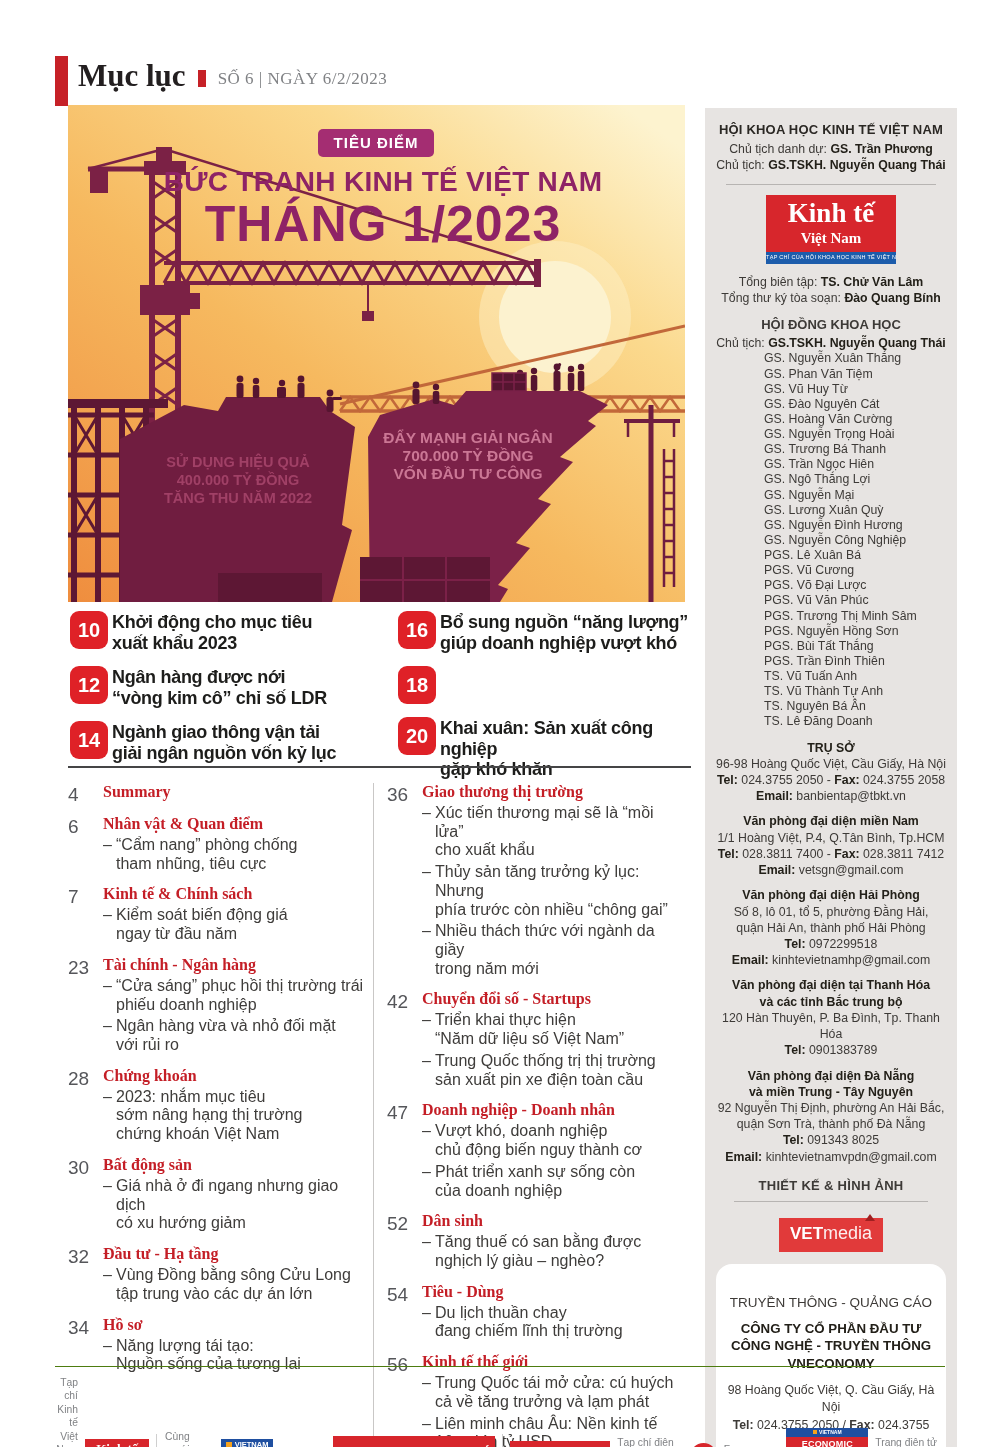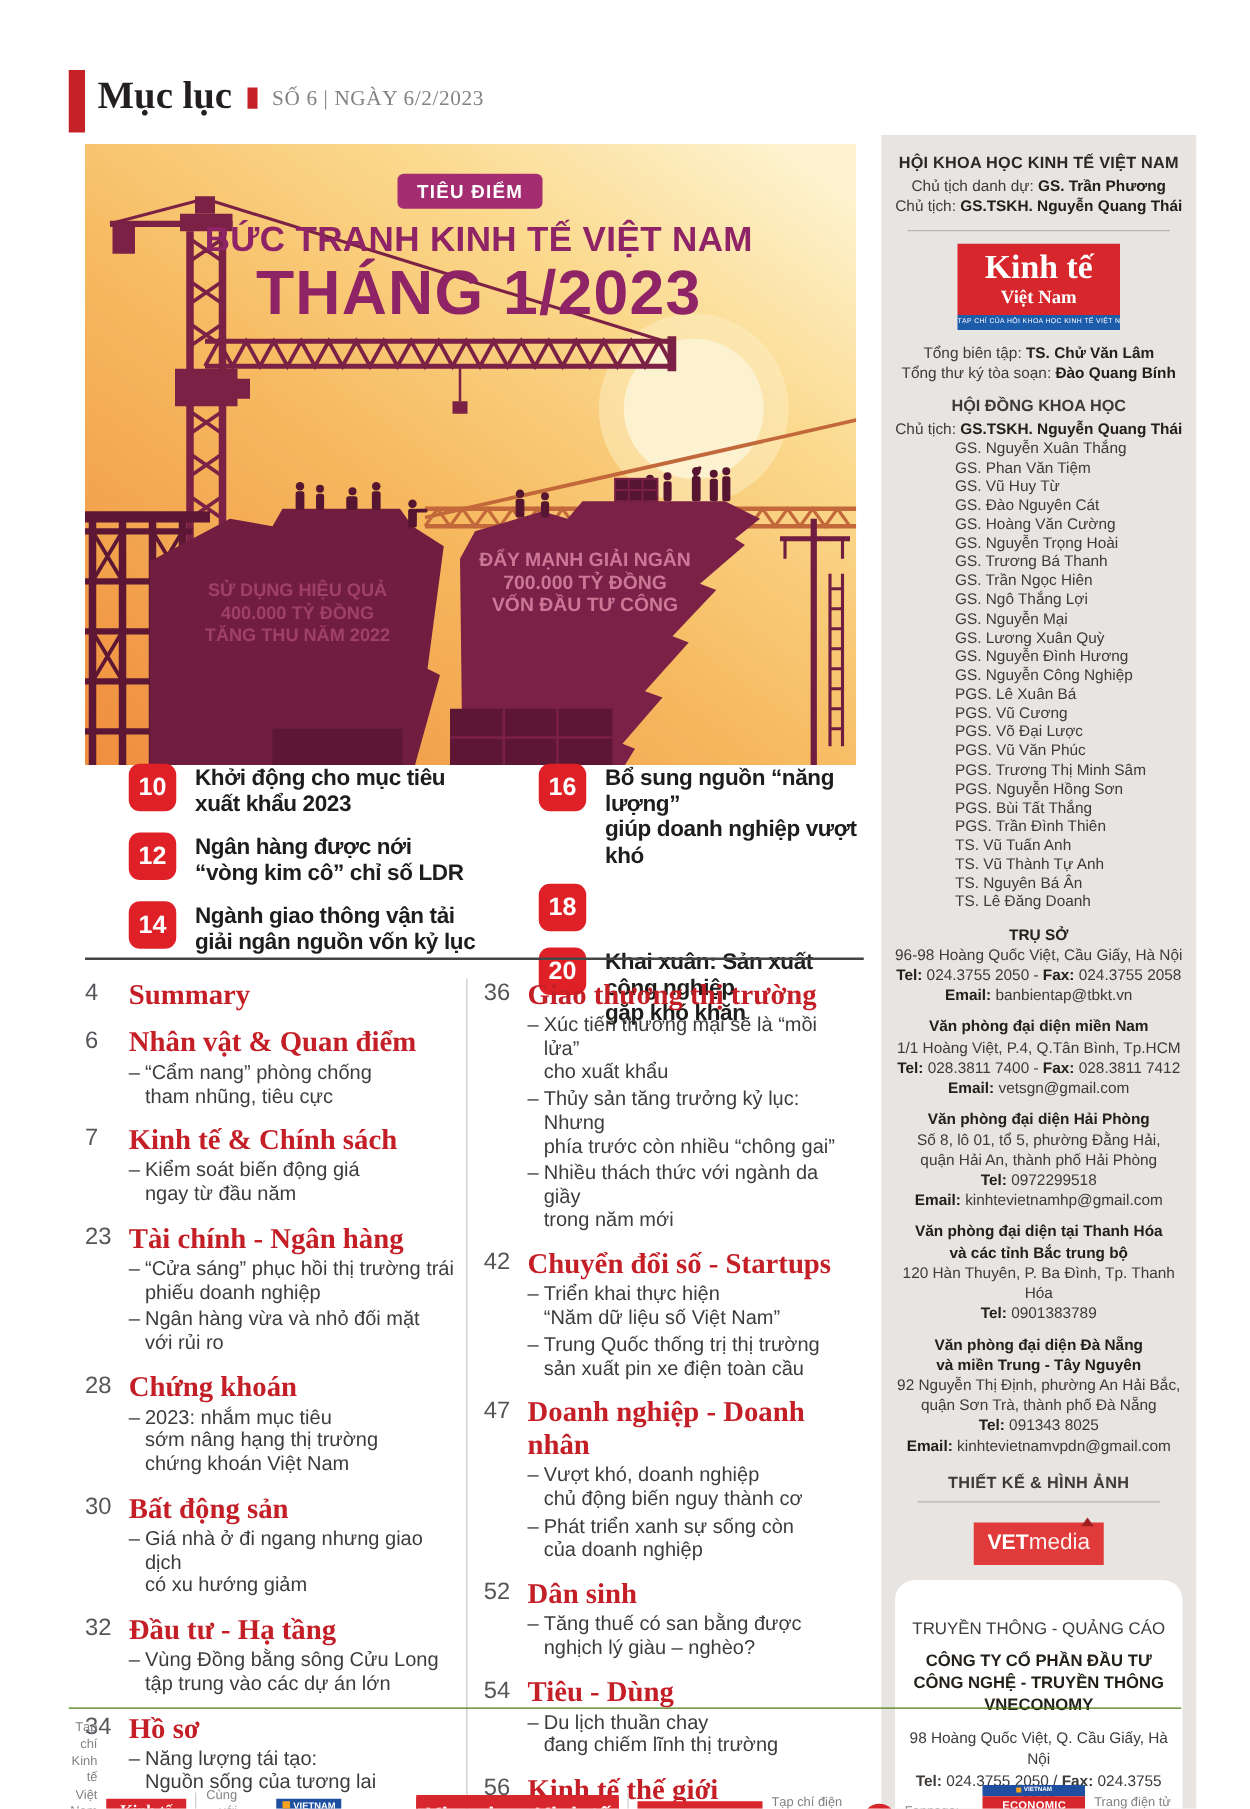--- a/index.html
+++ b/index.html
@@ -5,38 +5,38 @@
   html,body{margin:0;padding:0;background:#fff;}
   .page{position:relative;width:1000px;height:1447px;background:#fff;overflow:hidden;
         font-family:"Liberation Sans","DejaVu Sans",sans-serif;color:#262421;}
   
   .redbar{position:absolute;left:55px;top:56px;width:13px;height:50px;background:#c62127;}
   .hrow{position:absolute;left:78px;top:58px;display:flex;align-items:center;gap:12px;}
   .htitle{font-family:"Liberation Serif","DejaVu Serif",serif;font-weight:bold;font-size:31px;color:#231f20;}
   .hsq{width:8px;height:17px;background:#c62127;margin-top:4px;}
   .hissue{font-family:"Liberation Serif","DejaVu Serif",serif;font-size:17px;color:#808285;letter-spacing:.5px;margin-top:5px;}
   
-  .hero{position:absolute;left:68px;top:115px;width:617px;height:497px;}
+  .hero{position:absolute;left:68px;top:105px;width:617px;height:497px;}
   .hero svg text{font-family:"Liberation Sans","DejaVu Sans",sans-serif;}
   
   .fcol{position:absolute;width:325px;}
   #feat-left{left:70px;top:611px;}
   #feat-right{left:398px;top:611px;width:295px;}
-  .feat{display:flex;gap:15px;margin-bottom:13px;align-items:flex-start;margin-left:33px;}
+  .feat{display:flex;gap:4px;margin-bottom:13px;align-items:flex-start;}
   .fnum{flex:none;width:38px;height:38px;border-radius:9px;background:#df2127;color:#fff;
         font-weight:bold;font-size:20px;line-height:38px;text-align:center;}
   .ftext{font-weight:bold;font-size:18px;line-height:1.14;color:#1d1d1b;letter-spacing:-.3px;padding-top:1px;}
   
   .toprule{position:absolute;left:68px;top:766px;width:623px;height:2px;background:#454546;}
   .toc{position:absolute;left:68px;top:783px;width:624px;display:grid;grid-template-columns:305px 1fr;}
   .toc-col{padding-right:6px;}
   .toc-col.right{border-left:1px solid #c9c7c6;padding-left:13px;}
   .tsec{display:flex;margin-bottom:9px;}
   .tnum{flex:none;width:35px;font-size:19px;color:#55565a;padding-top:1px;}
-  .thead{font-family:"Liberation Serif","DejaVu Serif",serif;font-weight:bold;font-size:23px;color:#c41e26;margin-bottom:3px;}
+  .thead{font-family:"Liberation Serif","DejaVu Serif",serif;font-weight:bold;font-size:16px;color:#c41e26;margin-bottom:3px;}
   .sub{display:flex;font-size:16px;color:#3e3c3a;line-height:1.17;margin:1px 0 3px;}
   .dash{flex:none;width:13px;}
   
   .sidebar{position:absolute;left:705px;top:108px;width:252px;background:#e7e4e2;
            box-sizing:border-box;padding:13px 9px 16px;text-align:center;
            font-size:12.3px;color:#3d3a37;line-height:1.32;}
   .sb-h{font-weight:bold;font-size:13px;color:#2b2824;letter-spacing:.2px;margin-bottom:3px;}
   .pline b{color:#232019;}
   .sb-div{height:1px;background:#b7b4b2;margin:10px 12px;}
   .ktlogo{width:130px;margin:2px auto 10px;}

